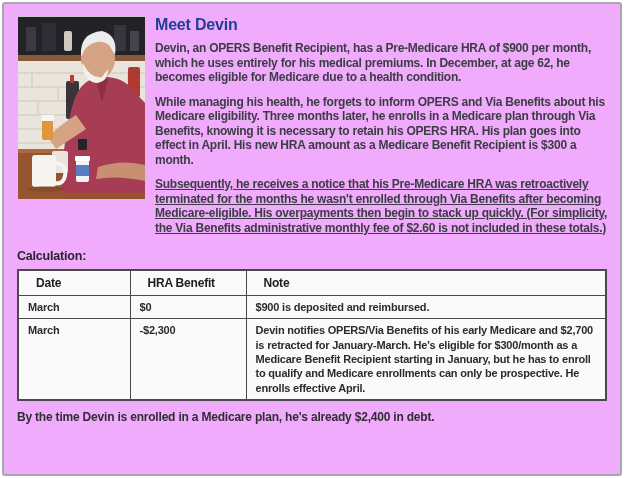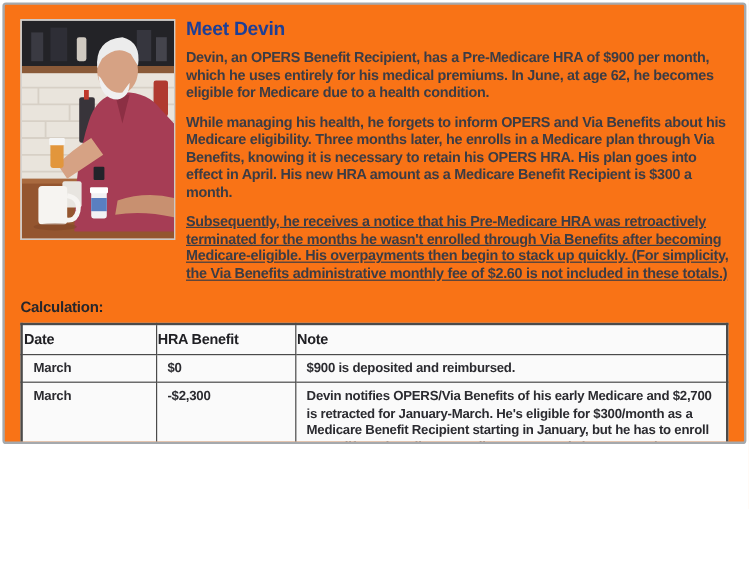--- a/index.html
+++ b/index.html
@@ -1,19 +1,19 @@
 <!DOCTYPE html>
 <html><head>
 <meta charset="utf-8">
 <style>
   html,body{margin:0;padding:0;background:#ffffff;}
   body{width:624px;height:478px;font-family:"Liberation Sans",sans-serif;}
   .card{
-    box-sizing:border-box;width:620px;height:368px;margin:2px;
-    background:#f97316;border:2px solid #a5a9ad;border-radius:3px;
+    box-sizing:border-box;width:620px;height:474px;margin:2px;
+    background:#f0abfc;border:2px solid #a5a9ad;border-radius:3px;
     padding:12px 13px 8px 13px;overflow:hidden;
   }
   .top-row{display:flex;gap:9px;margin-bottom:4px;}
   .photo-frame{flex:0 0 127px;width:127px;height:182px;border:1px solid #c9c9c9;background:#e9e4dc;overflow:hidden;}
   .intro-col{flex:1;min-width:0;}
   .page-title{
     color:#1e3f96;font-size:16px;font-weight:700;margin:0 0 7px 0;letter-spacing:-0.2px;
   }
   .para{
     color:#3c3c44;font-size:12px;font-weight:700;line-height:1.21;
@@ -25,21 +25,21 @@
   }
   table.calc-table{
     width:100%;border-collapse:collapse;background:#fafafa;
     border:2px solid #4a4a4a;table-layout:fixed;
   }
   .calc-table th,.calc-table td{
     border:1px solid #4a4a4a;text-align:left;vertical-align:top;
     letter-spacing:-0.2px;
   }
   .calc-table th{
-    font-size:12px;font-weight:700;color:#202024;padding:5px 8px 5px 1px;
+    font-size:12px;font-weight:700;color:#202024;padding:5px 8px 5px 17px;
   }
   .calc-table td{
     font-size:11px;font-weight:700;color:#2b2b30;padding:4px 8px 4px 9px;line-height:1.3;
   }
   col.c-date{width:112px;} col.c-balance{width:116px;}
   .conclusion{
     color:#2e2e33;font-size:12px;font-weight:700;margin-top:9px;letter-spacing:-0.2px;
   }
 </style>
 </head>
@@ -104,21 +104,21 @@
         <ellipse cx="28" cy="172" rx="18" ry="3" fill="#7c4426" opacity="0.5"></ellipse>
 
         <rect x="58" y="142" width="13" height="23" rx="2" fill="#f2f2f4"></rect>
         <rect x="58" y="148" width="13" height="11" fill="#5a7fc0"></rect>
         <rect x="57" y="139" width="15" height="5" rx="1" fill="#ffffff"></rect>
       </svg>
     </div>
 
     <div class="intro-col">
       <h1 class="page-title">Meet Devin</h1>
-      <p class="para">Devin, an OPERS Benefit Recipient, has a Pre-Medicare HRA of $900 per month, which he uses entirely for his medical premiums. In June, at age 62, he becomes eligible for Medicare due to a health condition.</p>
+      <p class="para">Devin, an OPERS Benefit Recipient, has a Pre-Medicare HRA of $900 per month, which he uses entirely for his medical premiums. In December, at age 62, he becomes eligible for Medicare due to a health condition.</p>
       <p class="para">While managing his health, he forgets to inform OPERS and Via Benefits about his Medicare eligibility. Three months later, he enrolls in a Medicare plan through Via Benefits, knowing it is necessary to retain his OPERS HRA. His plan goes into effect in April. His new HRA amount as a Medicare Benefit Recipient is $300 a month.</p>
       <p class="para">Subsequently, he receives a notice that his Pre-Medicare HRA was retroactively terminated for the months he wasn't enrolled through Via Benefits after becoming Medicare-eligible. His overpayments then begin to stack up quickly. (For simplicity, the Via Benefits administrative monthly fee of $2.60 is not included in these totals.)</p>
     </div>
   </div>
 
   <div class="calc-label">Calculation:</div>
 
   <table class="calc-table">
     <colgroup>
         <col class="c-date">

